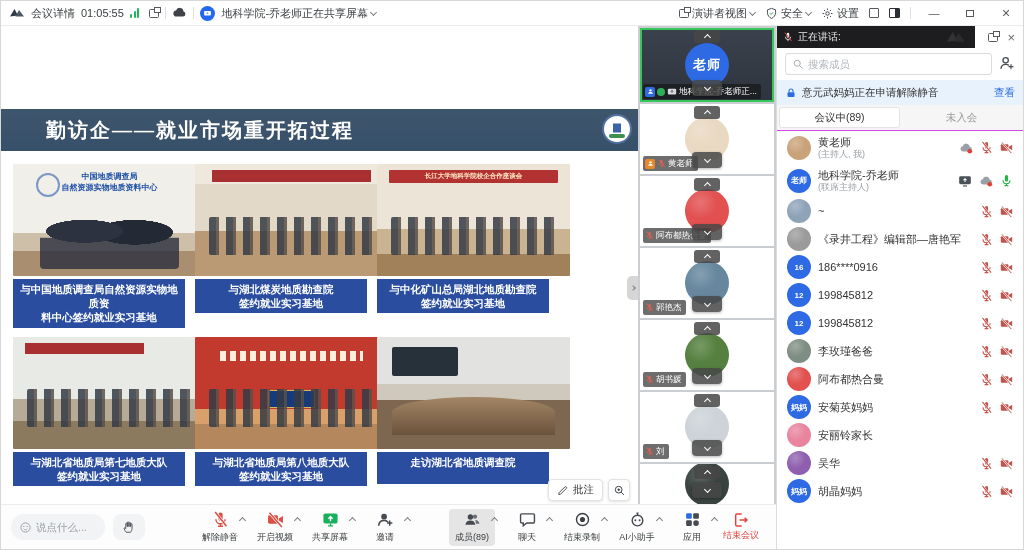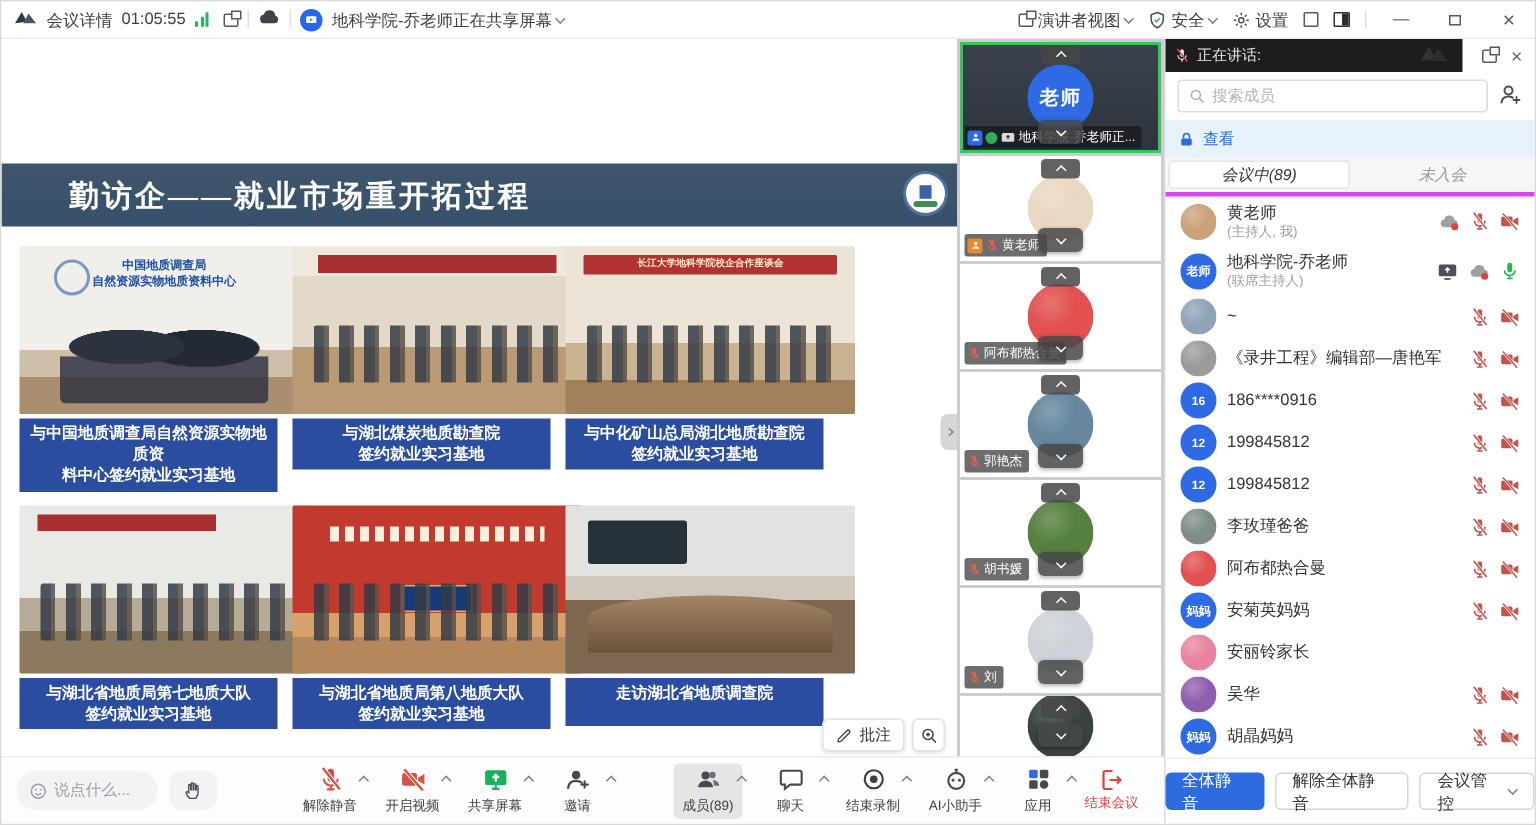--- a/index.html
+++ b/index.html
@@ -118,21 +118,21 @@
   .ph-dark .lbl { color:#e8e8e8; font-size:10px; }
   .ph-watermark { margin-left:auto; opacity:.5; }
   .ph-light { width:48px; display:flex; align-items:center; justify-content:flex-end; gap:9px; padding-right:8px; }
   .p-search { height:32px; display:flex; align-items:center; padding:0 8px; gap:7px; flex:0 0 auto; }
   .search-box { flex:1; height:22px; border:1px solid #dcdcdc; border-radius:3px; display:flex; align-items:center; gap:4px; padding:0 6px; }
   .search-box input { border:none; outline:none; flex:1; font-size:10.5px; color:#333; background:transparent; font-family:"Liberation Sans",sans-serif; min-width:0; }
   .search-box input::placeholder { color:#b0b5ba; }
   .p-notice { height:25px; background:#e8f2fd; display:flex; align-items:center; gap:5px; padding:0 8px; flex:0 0 auto; }
   .p-notice .ntext { flex:1; font-size:10.5px; color:#333; white-space:nowrap; overflow:hidden; }
   .p-notice .naction { color:#2d6cdf; font-size:10.5px; }
-  .p-tabs { height:26px; background:#f6f6f6; display:flex; padding:2px; gap:2px; flex:0 0 auto; border-bottom:3px solid #d946ef;font-style:italic; }
+  .p-tabs { height:26px; background:#f6f6f6; display:flex; padding:2px; gap:2px; flex:0 0 auto; border-bottom:1px solid #d946ef; }
   .ptab { flex:1; display:flex; align-items:center; justify-content:center; font-size:10.5px; color:#999; border-radius:3px; }
   .ptab.active { background:#fff; color:#333; border:1px solid #e4e4e4; }
   .plist { flex:1; overflow:hidden; }
   .prow { display:flex; align-items:center; gap:7px; padding:0 10px; height:28px; }
   .prow.tall { height:33px; }
   .pavatar { width:24px; height:24px; border-radius:50%; flex:0 0 auto; display:flex; align-items:center; justify-content:center; color:#fff; font-size:8px; font-weight:700; }
   .pmeta { flex:1; min-width:0; display:flex; flex-direction:column; line-height:1.15; }
   .pname { font-size:11px; color:#333; white-space:nowrap; overflow:hidden; text-overflow:ellipsis; }
   .psub { font-size:9px; color:#9aa0a6; }
   .picons { display:flex; align-items:center; gap:7px; flex:0 0 auto; }
@@ -589,20 +589,21 @@
               <path d="M3 20c.5-4 3.5-6 7-6 1.6 0 3.1.4 4.3 1.2" fill="none" stroke="#4a4f55" stroke-width="2" stroke-linecap="round"></path>
               <path d="M18 14.5v6M15 17.5h6" stroke="#4a4f55" stroke-width="1.8" stroke-linecap="round"></path>
             </svg></span>
       </div>
 
       <div class="p-notice">
         <svg width="12" height="12" viewBox="0 0 24 24">
             <rect x="5" y="10.5" width="14" height="9.5" rx="2" fill="#2d6cdf"></rect>
             <path d="M8 10.5V8a4 4 0 0 1 8 0v2.5" fill="none" stroke="#2d6cdf" stroke-width="2.2"></path>
           </svg>
+        <span class="ntext">意元武妈妈正在申请解除静音</span>
         <span class="naction">查看</span>
       </div>
 
       <div class="p-tabs">
         <span class="ptab active">会议中(89)</span>
         <span class="ptab">未入会</span>
       </div>
 
       <div class="plist" id="plist">
           <div class="prow tall">
@@ -948,23 +949,15 @@
                   <rect x="1.5" y="6" width="14" height="12" rx="2" fill="#c0544d"></rect>
                   <path d="M16.5 10.5l6-3.5v10l-6-3.5z" fill="#c0544d"></path>
                   <path d="M3.5 2.5l17.5 20" stroke="#fff" stroke-width="3.2"></path>
                   <path d="M3.5 2.5l17.5 20" stroke="#c0544d" stroke-width="1.8"></path>
                 </svg>
               </span>
     </span>
   </div>
         </div>
 
-      <div class="p-footer">
-        <span class="btn btn-primary">全体静音</span>
-        <span class="btn btn-ghost">解除全体静音</span>
-        <span class="btn btn-ghost">
-            <span>会议管控</span>
-            <i class="chev chev-down"></i>
-          </span>
-      </div>
     </div>
   </div>
 </div>
 
 </body></html>

